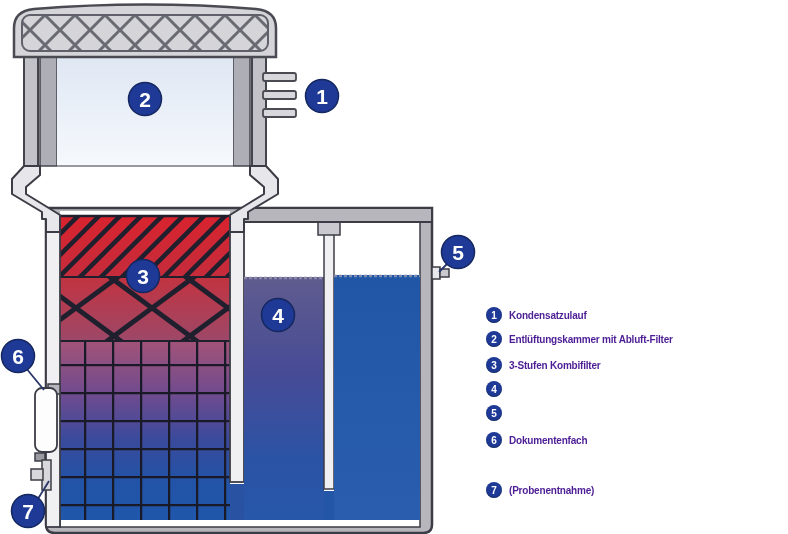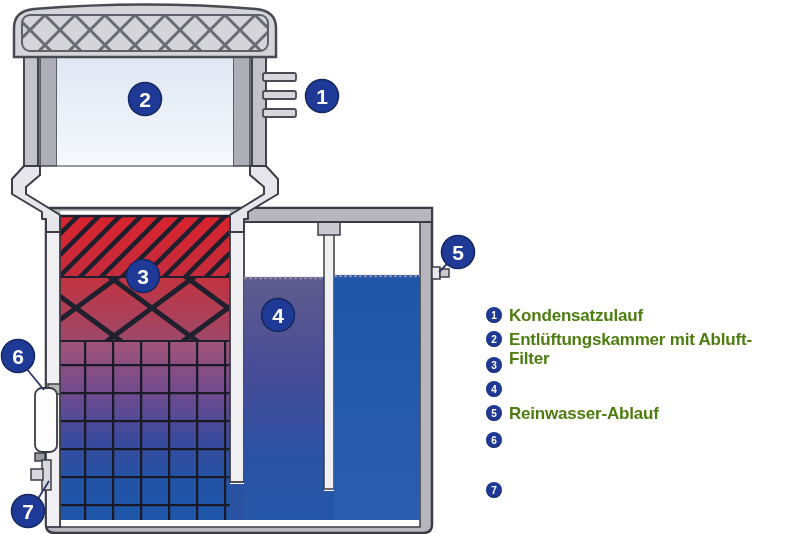--- a/index.html
+++ b/index.html
@@ -13,21 +13,21 @@
     font-weight:bold;font-size:21px;fill:#ffffff;text-anchor:middle;
   }
   #legend{position:absolute;left:486px;top:0;width:300px;height:534px;}
   .legend-row{position:absolute;display:flex;align-items:flex-start;}
   .legend-badge{
     flex:none;width:16px;height:16px;border-radius:50%;
     background:#1e3a96;color:#fff;font-size:10px;font-weight:bold;
     display:flex;align-items:center;justify-content:center;
     margin:1px 7px 0 0;box-shadow:inset 0 -1px 1px rgba(0,0,0,.35);
   }
-  .legend-text{font-size:17px;font-weight:bold;color:#4d7c0f;line-height:19px;letter-spacing:-0.2px;}
+  .legend-text{font-size:10px;font-weight:bold;color:#4c1d95;line-height:19px;letter-spacing:-0.2px;}
 </style>
 </head>
 <body>
 
 <div id="stage">
 
   <svg id="device-svg" width="788" height="534" viewBox="0 0 788 534">
     <defs>
       <pattern id="capnet" width="30" height="30" patternUnits="userSpaceOnUse">
         <path d="M-6,6 L6,-6 M0,30 L30,0 M24,36 L36,24 M-6,24 L6,36 M0,0 L30,30 M24,-6 L36,6" stroke="#6a6a73" stroke-width="3" fill="none"></path>
@@ -176,33 +176,35 @@
     <div class="legend-row" style="top:306px">
       <span class="legend-badge">1</span>
       <span class="legend-text">Kondensatzulauf</span>
     </div>
     <div class="legend-row" style="top:330px">
       <span class="legend-badge">2</span>
       <span class="legend-text">Entlüftungskammer mit Abluft-Filter</span>
     </div>
     <div class="legend-row" style="top:356px">
       <span class="legend-badge">3</span>
+      <span class="legend-text">3-Stufen Kombifilter</span>
     </div>
     <div class="legend-row" style="top:380px">
       <span class="legend-badge">4</span>
     </div>
     <div class="legend-row" style="top:404px">
       <span class="legend-badge">5</span>
-      <span class="legend-text">Reinwasser-Ablauf</span>
     </div>
     <div class="legend-row" style="top:431px">
       <span class="legend-badge">6</span>
       <span class="legend-text">
+        <div>Dokumentenfach</div>
       </span>
     </div>
     <div class="legend-row" style="top:481px">
       <span class="legend-badge">7</span>
       <span class="legend-text">
+        <div>(Probenentnahme)</div>
       </span>
     </div>
   </div>
 
 </div>
 
 </body></html>

